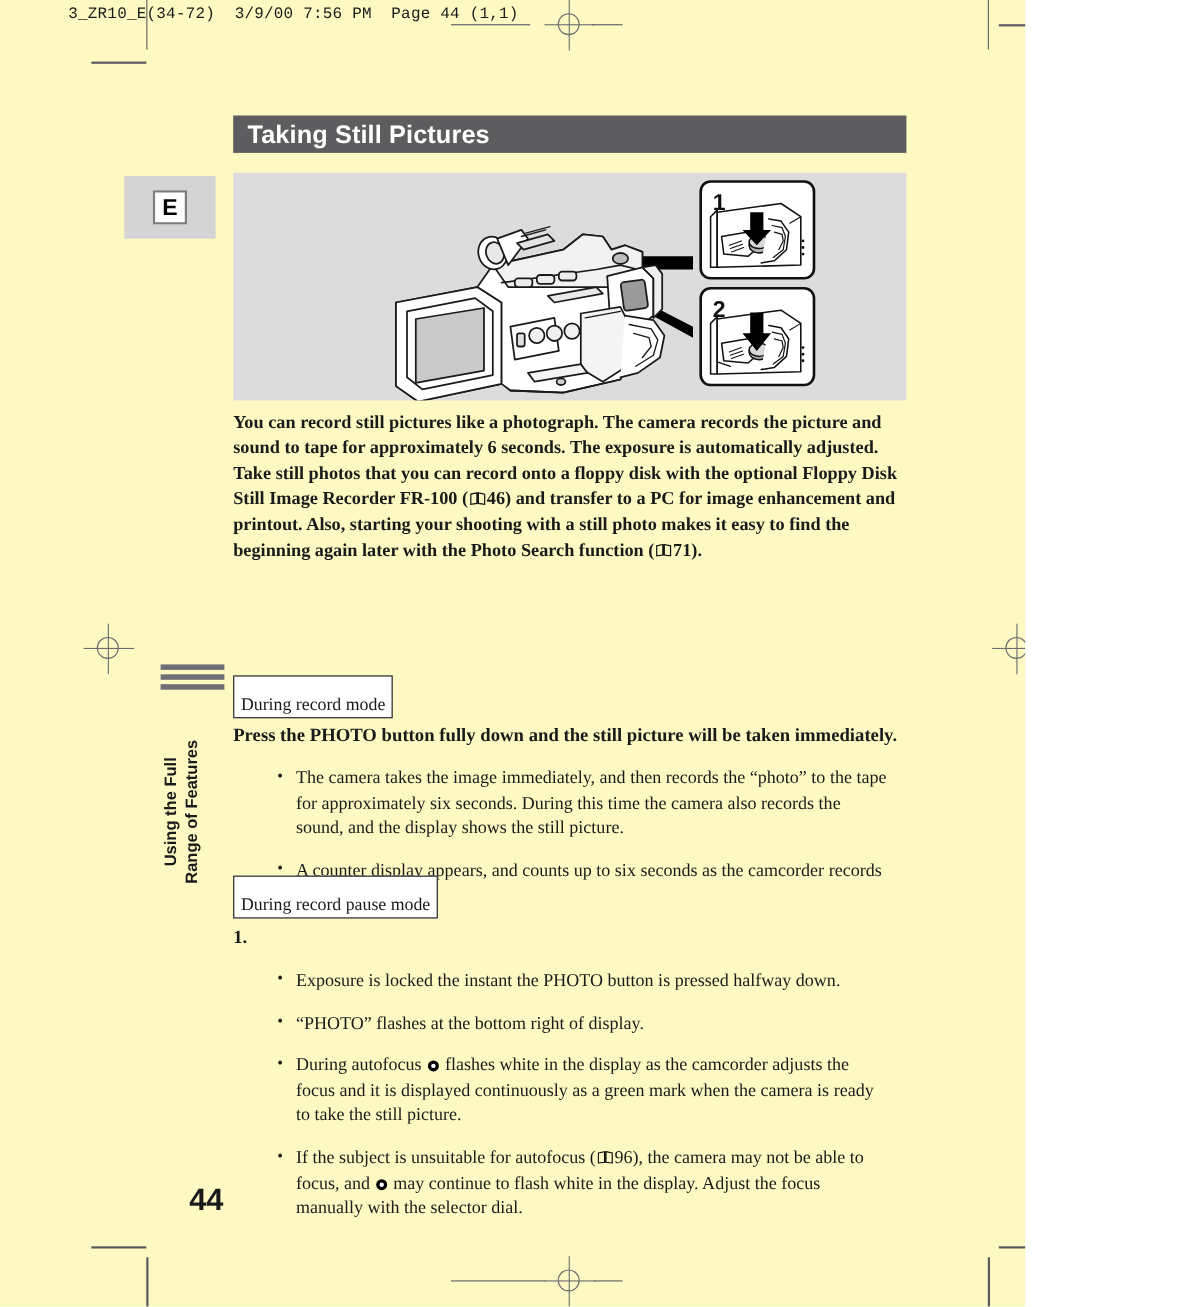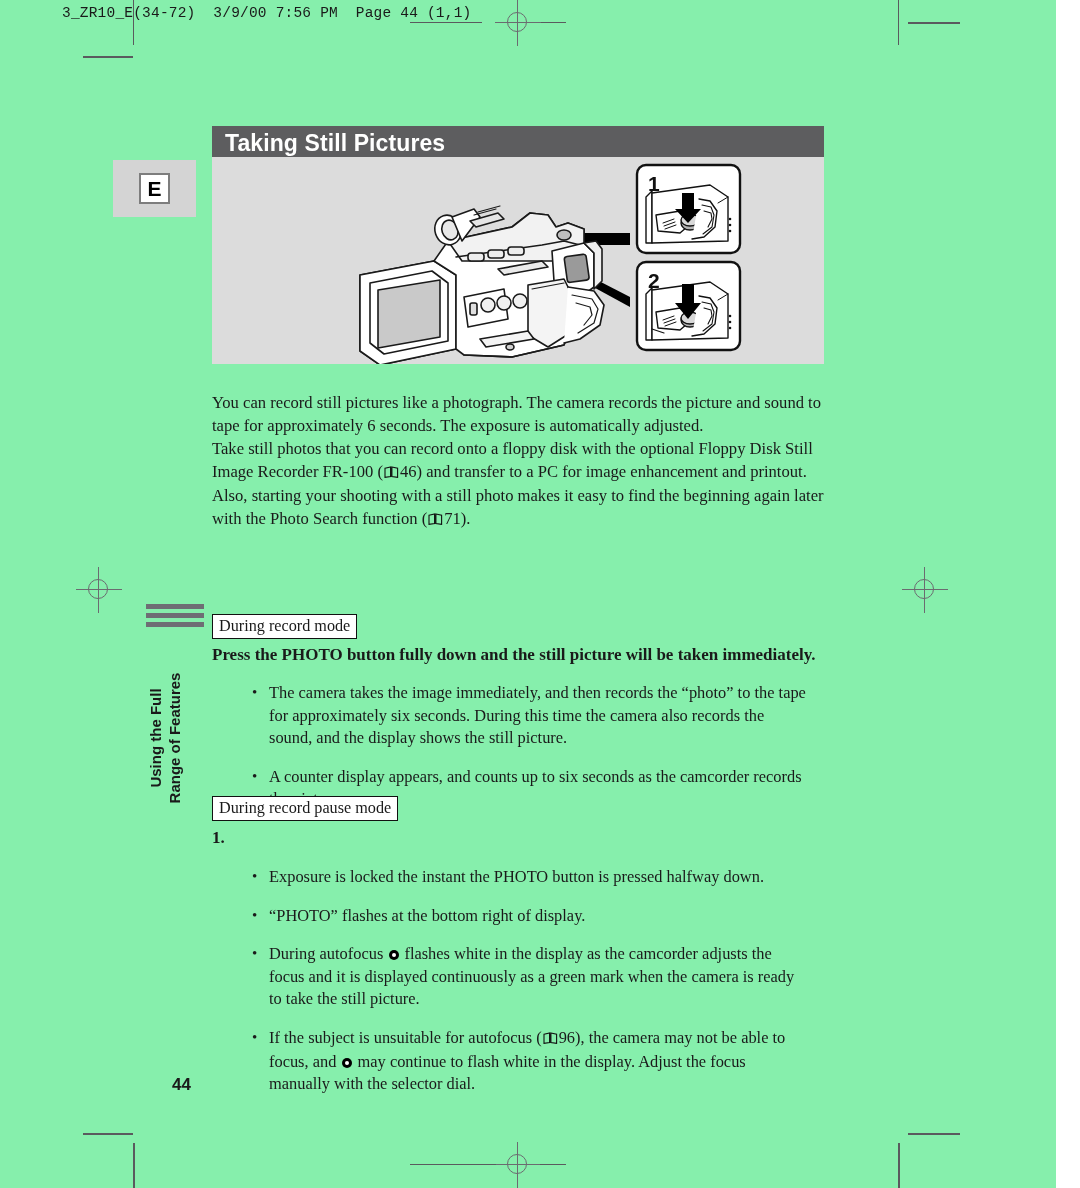--- a/index.html
+++ b/index.html
@@ -6,24 +6,24 @@
     margin: 0;
     padding: 0;
     background: #ffffff;
   }
   body {
     font-family: "Liberation Serif", serif;
     color: #1a1a1a;
   }
   #page {
     position: relative;
-    width: 1056px;
+    width: 932px;
     height: 1188px;
     overflow: hidden;
-    background: #86efac;
+    background: #fef9c3;
   }
 
   
   .crop-line {
     position: absolute;
     background: #5a5a5e;
   }
   .reg-mark {
     position: absolute;
     width: 46px;
@@ -65,21 +65,20 @@
   
   .title-bar {
     position: absolute;
     left: 212px;
     top: 105px;
     width: 612px;
     height: 34px;
     background: #5d5d5f;
     display: flex;
     align-items: center;
-    margin-top: 21px;
   }
   .title-bar .title-text {
     font-family: "Liberation Sans", sans-serif;
     font-weight: bold;
     font-size: 23px;
     color: #ffffff;
     padding-left: 13px;
     letter-spacing: 0.1px;
   }
 
@@ -157,21 +156,21 @@
     left: 3px; top: 3px;
     width: 4px; height: 4px;
     border-radius: 50%;
     background: #fff;
   }
 
   
   .mode-box {
     display: inline-block;
     border: 1.5px solid #111;
-    padding: 1px 6px 2px 6px;
+    padding: 15px 6px 2px 6px;
     font-size: 16.2px;
     line-height: 20px;
     background: #fff;
   }
 
   .bold-head {
     font-weight: bold;
     font-size: 17px;
     line-height: 23px;
     margin: 4px 0 0 0;
@@ -243,21 +242,21 @@
   }
   .side-text .l2 { display: block; }
 
   
   .page-num {
     position: absolute;
     left: 172px;
     top: 1075px;
     font-family: "Liberation Sans", sans-serif;
     font-weight: bold;
-    font-size: 17px;
+    font-size: 28px;
     color: #1a1a1a;
   }
 </style>
 </head>
 <body>
 
 <div id="page">
 
   <div class="crop-line" style="left:133px; top:0px; width:1px; height:45px;"></div>
   <div class="crop-line" style="left:83px; top:56px; width:50px; height:1.5px;"></div>
@@ -414,21 +413,21 @@
           <path d="M440 172 L452 176" stroke-width="1.2"></path>
         </g>
         <polygon points="470,127 482,127 482,146 489,146 476,162 463,146 470,146" fill="#000"></polygon>
         <circle cx="518" cy="159" r="1.3" fill="#111"></circle>
         <circle cx="518" cy="165" r="1.3" fill="#111"></circle>
         <circle cx="518" cy="171" r="1.3" fill="#111"></circle>
       </g>
     </svg>
   </div>
 
-  <div class="body-col" style="top:391px;">
+  <div class="body-col" style="top:372px;font-weight:bold;">
     <p class="para">You can record still pictures like a photograph. The camera records the picture and sound to tape for approximately 6 seconds. The exposure is automatically adjusted.</p>
     <p class="para"><span>Take still photos that you can record onto a floppy disk with the optional Floppy Disk Still Image Recorder FR-100 (</span><span class="book-ico"><svg width="15" height="12" viewBox="0 0 15 12">
             <path d="M1 2.2 L6.6 1 L6.6 10.6 L1 11.4 Z M7.9 1 L13.6 2.2 L13.6 11.4 L7.9 10.6 Z" fill="none" stroke="#111" stroke-width="1.1"></path>
             <path d="M7.25 1.4 L7.25 10.8" stroke="#111" stroke-width="1"></path>
           </svg></span><span>46) and transfer to a PC for image enhancement and printout. Also, starting your shooting with a still photo makes it easy to find the beginning again later with the Photo Search function (</span><span class="book-ico"><svg width="15" height="12" viewBox="0 0 15 12">
             <path d="M1 2.2 L6.6 1 L6.6 10.6 L1 11.4 Z M7.9 1 L13.6 2.2 L13.6 11.4 L7.9 10.6 Z" fill="none" stroke="#111" stroke-width="1.1"></path>
             <path d="M7.25 1.4 L7.25 10.8" stroke="#111" stroke-width="1"></path>
           </svg></span><span>71).</span></p>
     <div class="gap"></div>
   </div>

